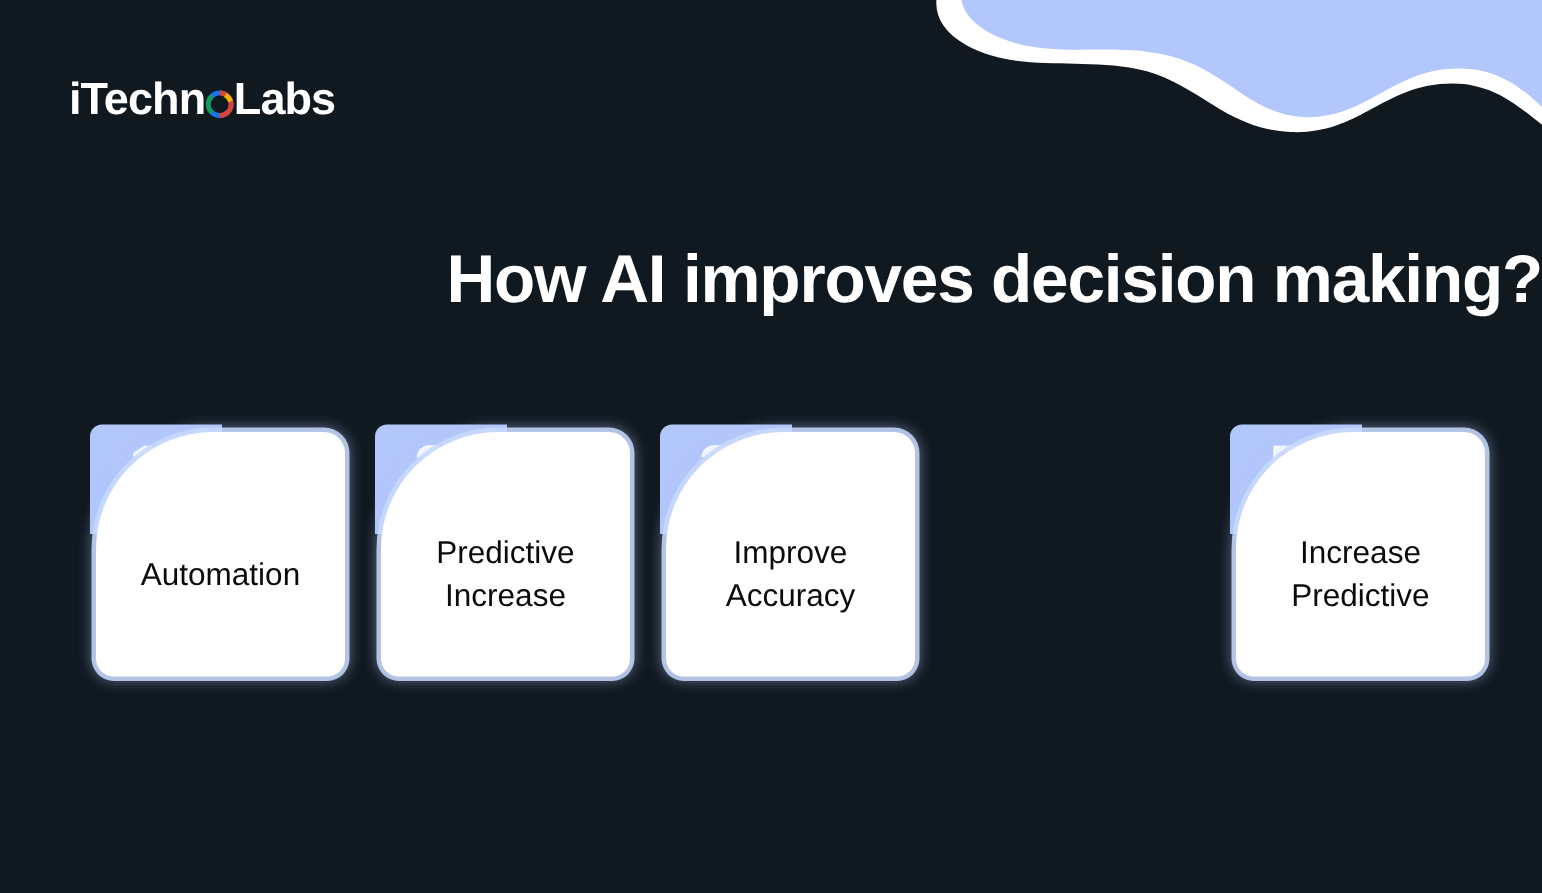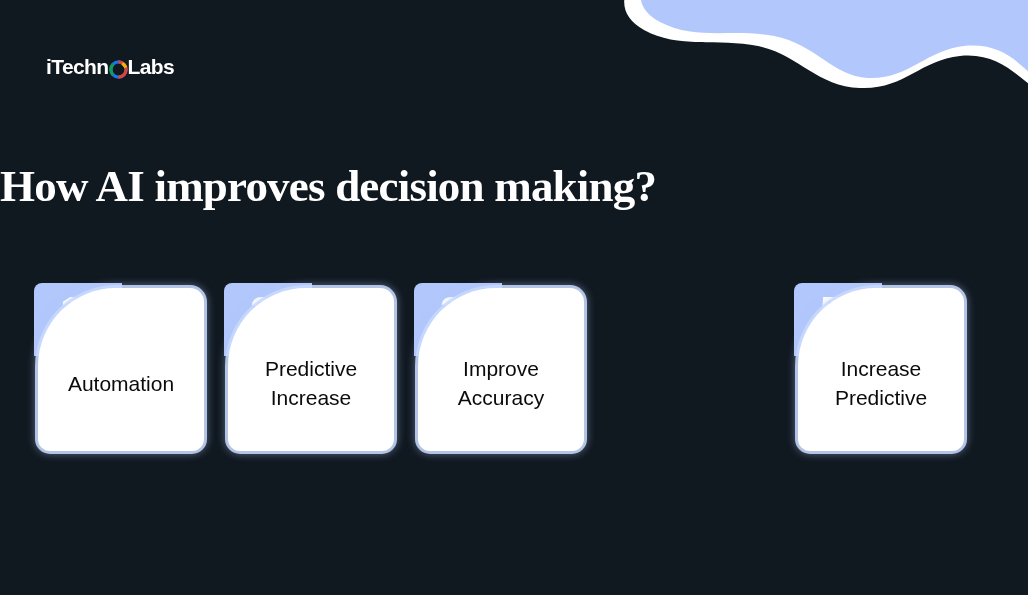--- a/index.html
+++ b/index.html
@@ -36,54 +36,53 @@
   #logo {
     position: absolute;
     left: 46px;
     top: 52px;
     display: flex;
     align-items: center;
     height: 30px;
   }
   .logo-txt {
     color: #ffffff;
-    font-size: 21px;
+    font-size: 30px;
     font-weight: bold;
     letter-spacing: -0.6px;
     line-height: 30px;
     white-space: pre;
   }
   .logo-ring {
     display: inline-block;
     width: 19px;
     height: 19px;
     margin: 0 0px;
     position: relative;
     top: 2px;
   }
 
   
   #headline {
     position: absolute;
     left: 0;
     top: 155px;
     width: 1028px;
-    text-align: left;
+    text-align: right;
     color: #ffffff;
     font-size: 45px;
     font-weight: bold;
     letter-spacing: -0.8px;
     line-height: 62px;
-    font-family: Liberation Serif, serif;
   }
 
   
   #cards {
     position: absolute;
-    left: 34px;
+    left: 60px;
     top: 283px;
     width: 960px;
     height: 175px;
   }
   .card {
     position: absolute;
     top: 0;
     width: 170px;
     height: 168px;
   }

